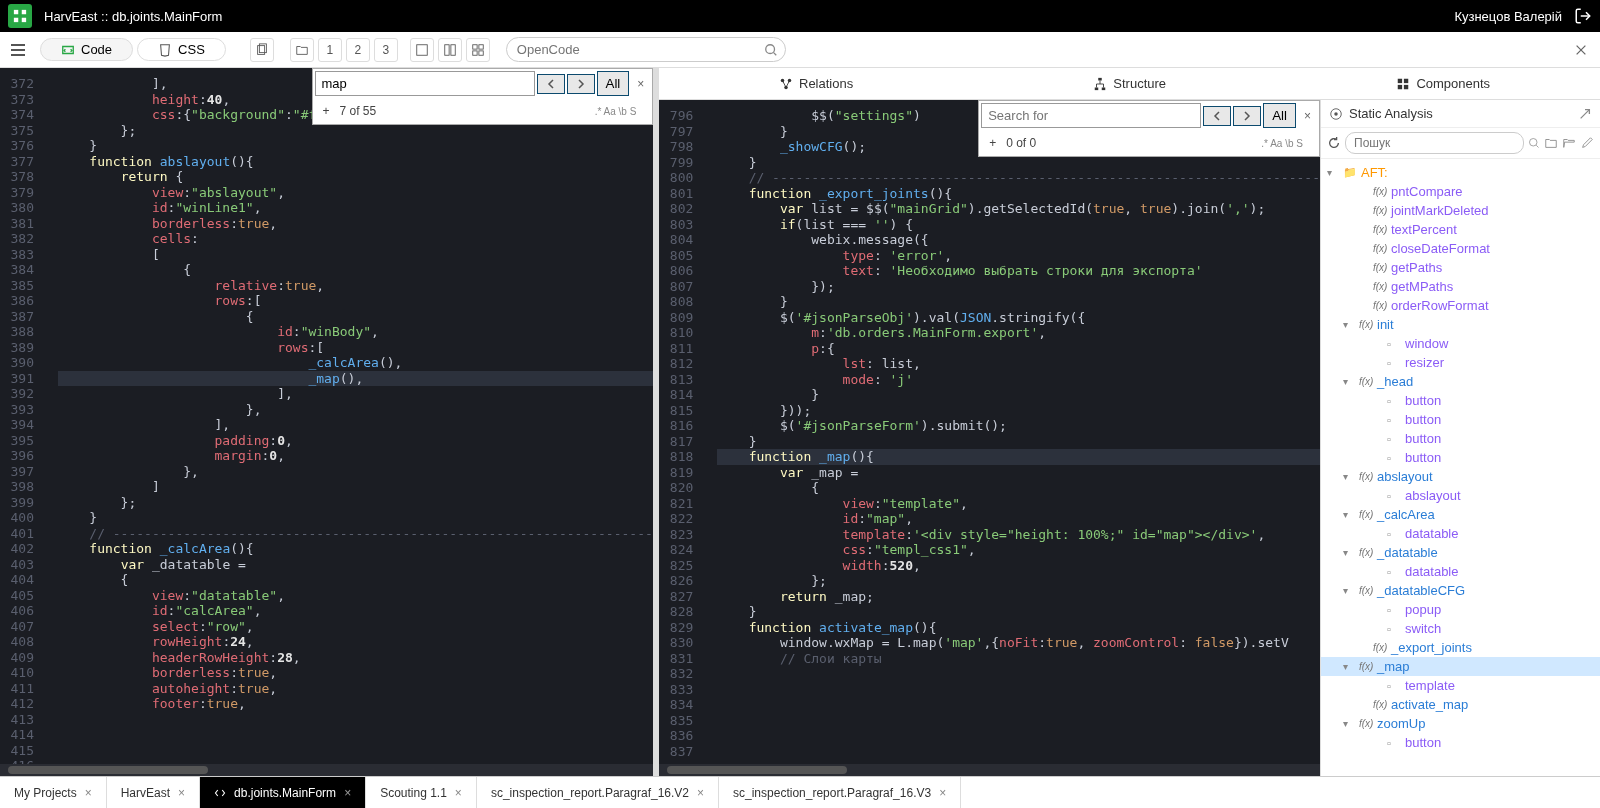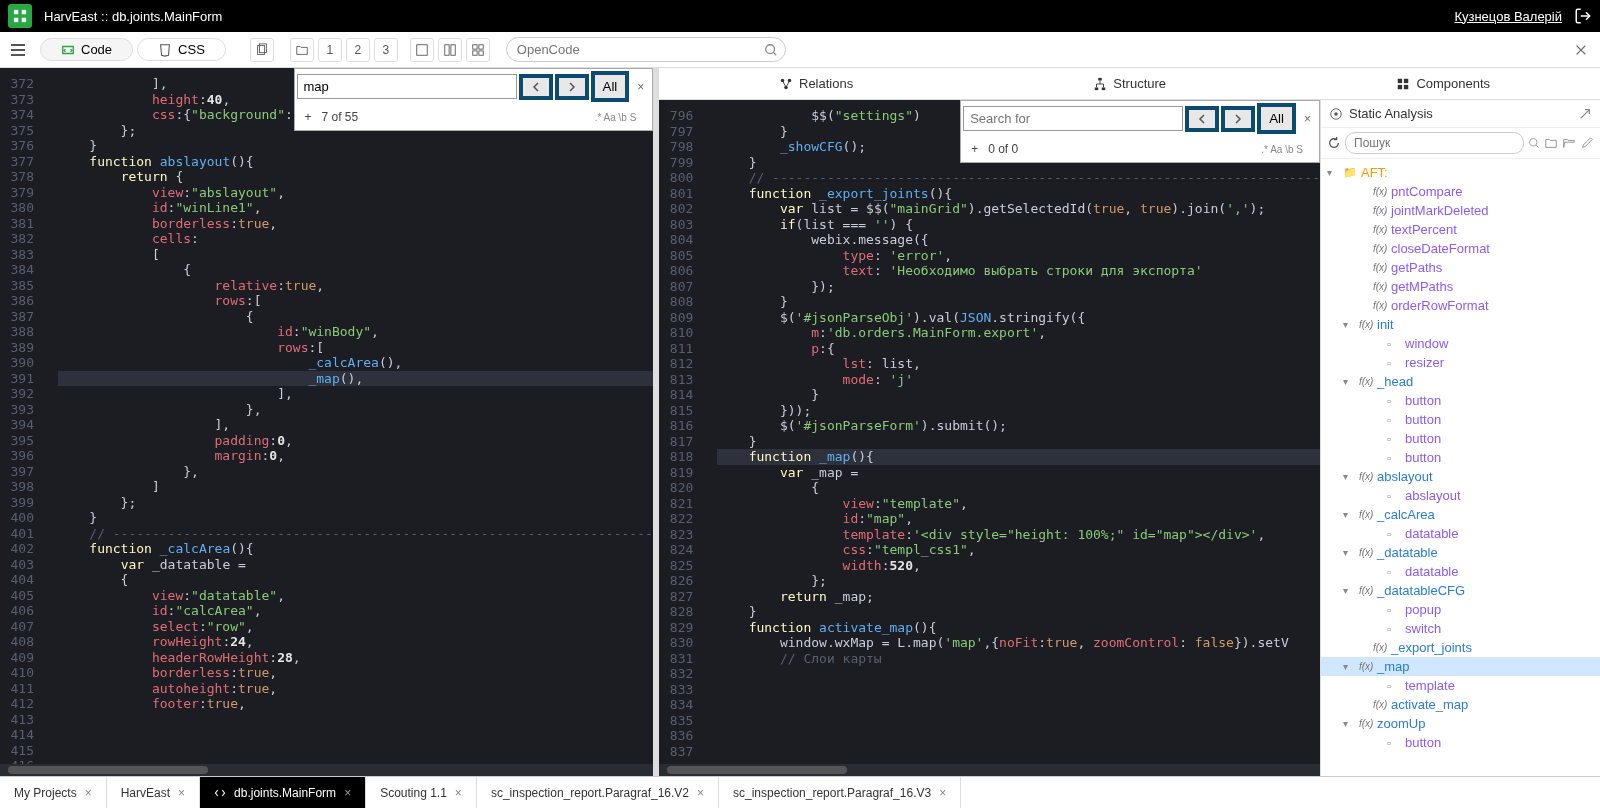--- a/index.html
+++ b/index.html
@@ -1,38 +1,38 @@
 <!DOCTYPE html>
 <html><head>
 <meta charset="utf-8">
 <style>
 * { margin: 0; padding: 0; box-sizing: border-box; }
 body { font-family: -apple-system, BlinkMacSystemFont, 'Segoe UI', Arial, sans-serif; background: #1a1a1a; overflow: hidden; width: 1600px; height: 808px; }
 .header { background: #000; color: #fff; height: 32px; display: flex; align-items: center; padding: 0 8px; font-size: 13px; }
 .app-icon { width: 24px; height: 24px; background: #28a745; border-radius: 3px; margin-right: 12px; display: flex; align-items: center; justify-content: center; }
 .app-icon svg { width: 14px; height: 14px; fill: #fff; }
 .header-title { flex: 1; font-weight: 500; }
-.header-user { margin-right: 12px; font-weight: 500; text-decoration: underline; }
+.header-user { margin-right: 12px; font-weight: 500; }
 .logout-icon { cursor: pointer; }
 .toolbar { background: #fff; border-bottom: 1px solid #ddd; height: 36px; display: flex; align-items: center; padding: 0 8px; gap: 4px; }
 .hamburger-icon { width: 20px; height: 20px; cursor: pointer; margin-right: 8px; }
 .tab-btn { background: #fff; border: 1px solid #ddd; border-radius: 14px; padding: 3px 20px; font-size: 13px; display: flex; align-items: center; gap: 6px; cursor: pointer; }
 .tab-btn.active { background: #f5f5f5; }
 .tab-btn-icon { width: 14px; height: 14px; }
 .toolbar-iconbtn { width: 24px; height: 24px; display: flex; align-items: center; justify-content: center; cursor: pointer; border-radius: 3px; color: #555; font-size: 12px; border: 1px solid #ddd; }
 .search-box { flex: 0 0 280px; margin-left: 12px; position: relative; }
 .search-input { width: 100%; padding: 4px 28px 4px 10px; border: 1px solid #ccc; border-radius: 14px; font-size: 13px; outline: none; }
 .search-icon-btn { position: absolute; right: 8px; top: 50%; transform: translateY(-50%); color: #888; }
 .close-panel { margin-left: auto; cursor: pointer; color: #666; padding: 4px; }
 .main { display: flex; height: calc(100% - 32px - 36px - 32px); }
 .editor-pane { flex: 1; background: #1b1d23; position: relative; display: flex; flex-direction: column; overflow: hidden; }
 .find-bar { position: absolute; top: 0; right: 0; background: #ffffff; border: 1px solid #aaa; z-index: 10; display: flex; flex-direction: column; font-size: 12px; }
 .find-row { display: flex; align-items: center; gap: 2px; padding: 2px; }
 .find-input { width: 220px; padding: 4px 6px; border: 1px solid #999; background: #fff; font-size: 13px; }
-.find-btn { padding: 4px 8px; background: #e8e8e8; border: 4px solid #0c4a6e; cursor: pointer; }
+.find-btn { padding: 4px 8px; background: #e8e8e8; border: 1px solid #0c4a6e; cursor: pointer; }
 .find-status { padding: 6px 10px; color: #444; display: flex; align-items: center; }
 .find-close { padding: 2px 6px; cursor: pointer; color: #666; }
 .find-opts { margin-left: auto; color: #888; font-size: 10px; padding-right: 6px; }
 .code-area { flex: 1; overflow: auto; display: flex; font-family: 'Consolas', 'Monaco', monospace; font-size: 13px; line-height: 15.5px; }
 .gutter { background: #1b1d23; color: #5a5f6e; padding: 8px 8px 8px 8px; text-align: right; user-select: none; min-width: 42px; }
 .code-content { flex: 1; padding: 8px 0 8px 16px; color: #c8cdd8; white-space: pre; }
 .kw { color: #fef9c3; }
 .str { color: #89ca78; }
 .num { color: #e5e5e5; font-weight: bold; }
 .func { color: #61afef; }

